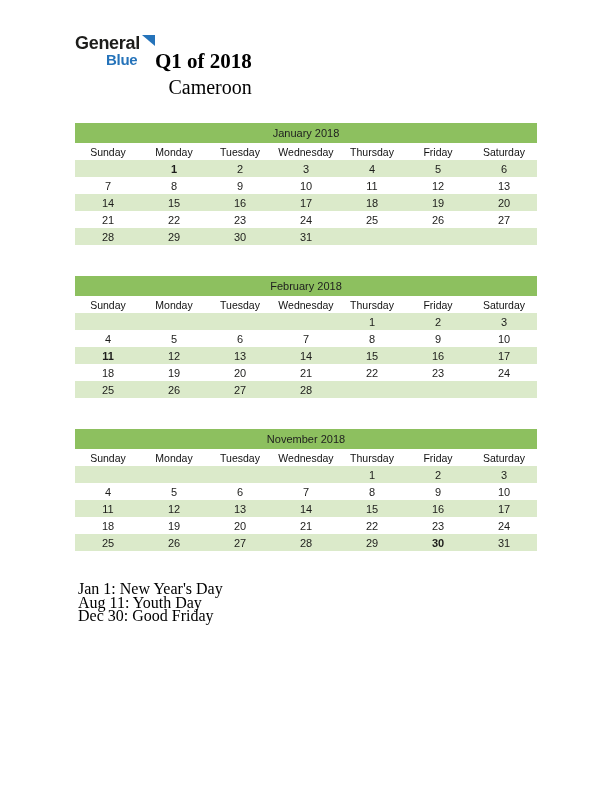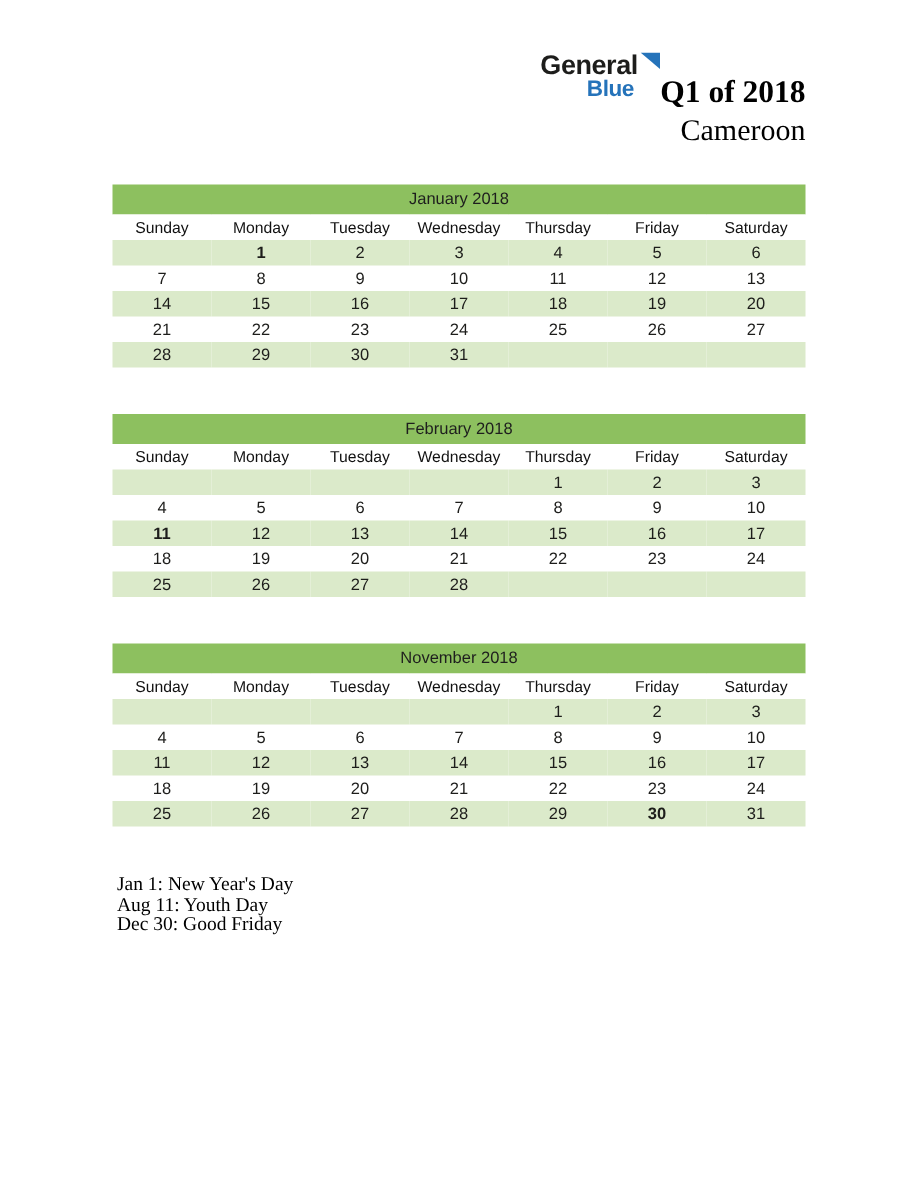--- a/index.html
+++ b/index.html
@@ -18,21 +18,21 @@
     color: #1d1d1b;
     overflow: hidden;
   }
   .page {
     position: relative;
     width: 612px;
     height: 792px;
   }
   .header {
     display: flex;
-    justify-content: flex-end;
+    justify-content: flex-start;
     align-items: flex-start;
     padding: 34px 75px 0 75px;
   }
   .logo { line-height: 1; }
   .logo-row { display: flex; align-items: flex-start; }
   .logo-general {
     font-size: 18px;
     font-weight: bold;
     letter-spacing: -0.3px;
     color: #1d1d1b;
@@ -98,21 +98,21 @@
     vertical-align: middle;
   }
   tr.stripe td { background: var(--row-stripe-bg); }
   td.holiday {
     color: var(--holiday-text);
     font-weight: bold;
   }
   .legend {
     margin: 0 75px 0 78px;
     font-family: "Liberation Serif", serif;
-    font-size: 13px;
+    font-size: 16px;
     color: #000000;
   }
   .legend-line { line-height: 13.5px; }
 </style>
 </head>
 <body>
 
 <div class="page">
 
   <div class="header">

